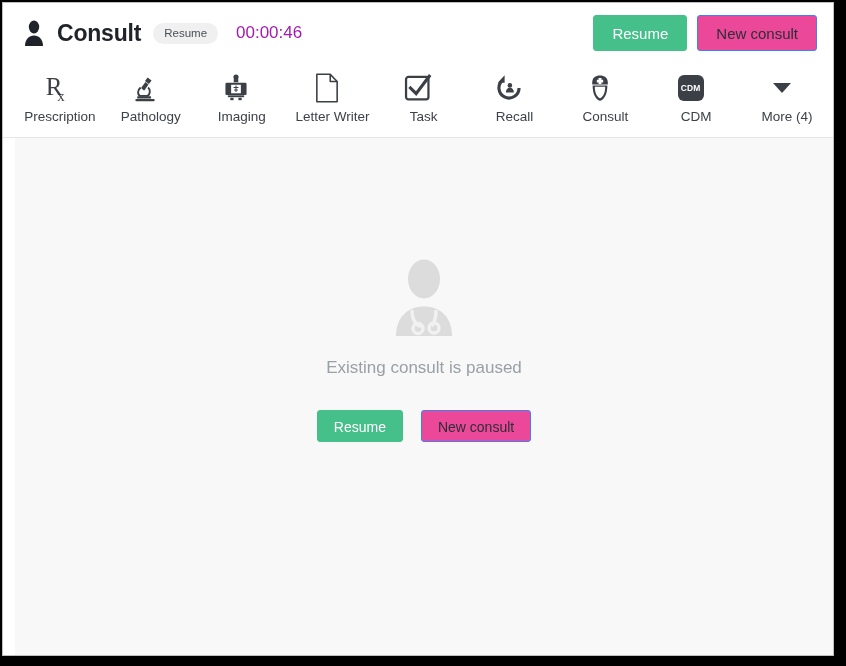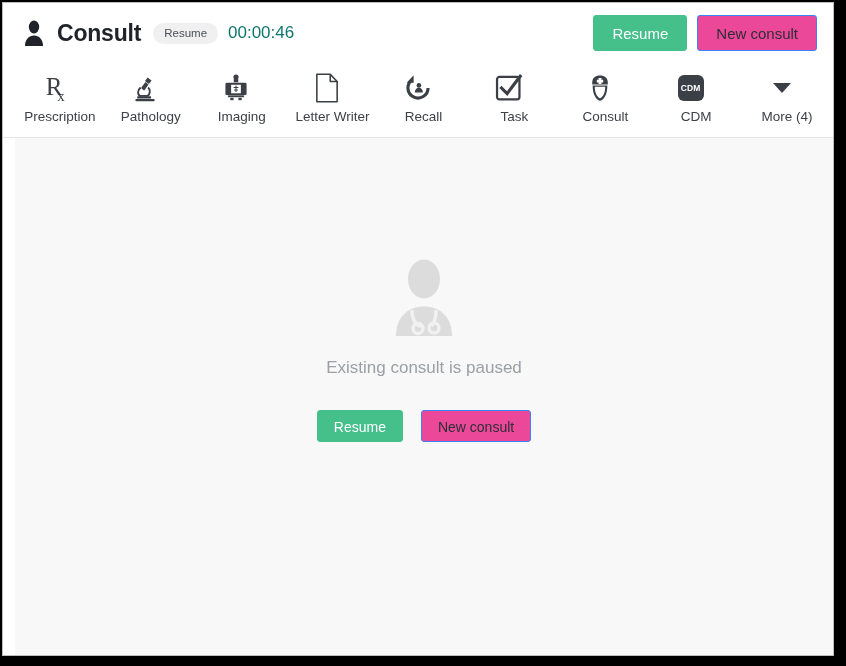--- a/index.html
+++ b/index.html
@@ -62,22 +62,22 @@
     color: #4a4f57;
     font-size: 11.5px;
     border-radius: 11px;
     padding: 4px 11px 5px;
     white-space: nowrap;
     margin-left: 2px;
   }
 
   .timer {
     font-size: 17px;
-    color: #0f766e;
-    margin-left: 0;
+    color: #a21caf;
+    margin-left: 8px;
     white-space: nowrap;
   }
 
   .header-actions {
     display: flex;
     align-items: center;
     gap: 10px;
     flex: none;
   }
 
@@ -286,38 +286,38 @@
         <svg viewBox="0 0 26 32" width="24" height="30" aria-hidden="true">
           <path d="M2 1.2 L16.5 1.2 L24 9 L24 30.8 L2 30.8 Z" fill="#ffffff" stroke="#3b3f46" stroke-width="1.7" stroke-linejoin="round"></path>
           <path d="M16.5 1.4 L16.5 9 L24 9" fill="none" stroke="#3b3f46" stroke-width="1.7" stroke-linejoin="round"></path>
         </svg>
       </span>
       <span class="tool-label">Letter Writer</span>
     </div>
 
     <div class="tool-item">
       <span class="tool-icon">
+        <svg viewBox="0 0 30 30" width="28" height="28" aria-hidden="true">
+          <rect x="2.2" y="3.2" width="24" height="24" rx="2.5" fill="none" stroke="#3b3f46" stroke-width="2.4"></rect>
+          <path d="M7 15 L13 21 L27 2.5" fill="none" stroke="#3b3f46" stroke-width="3.4" stroke-linecap="square"></path>
+        </svg>
+      </span>
+      <span class="tool-label">Task</span>
+    </div>
+
+    <div class="tool-item">
+      <span class="tool-icon">
         <svg viewBox="0 0 32 32" width="28" height="28" aria-hidden="true">
           <path d="M27.5 16 A11.5 11.5 0 1 1 9 6.8" fill="none" stroke="#3b3f46" stroke-width="3.6"></path>
           <path d="M11 1.5 L11 10 L3.2 10 Z" fill="#3b3f46"></path>
           <circle cx="17" cy="13" r="2.6" fill="#3b3f46"></circle>
           <path d="M12.4 21 C12.4 17.6 14.5 15.6 17 15.6 C19.5 15.6 21.6 17.6 21.6 21 Z" fill="#3b3f46"></path>
         </svg>
       </span>
       <span class="tool-label">Recall</span>
-    </div>
-
-    <div class="tool-item">
-      <span class="tool-icon">
-        <svg viewBox="0 0 30 30" width="28" height="28" aria-hidden="true">
-          <rect x="2.2" y="3.2" width="24" height="24" rx="2.5" fill="none" stroke="#3b3f46" stroke-width="2.4"></rect>
-          <path d="M7 15 L13 21 L27 2.5" fill="none" stroke="#3b3f46" stroke-width="3.4" stroke-linecap="square"></path>
-        </svg>
-      </span>
-      <span class="tool-label">Task</span>
     </div>
 
     <div class="tool-item">
       <span class="tool-icon">
         <svg viewBox="0 0 30 32" width="26" height="30" aria-hidden="true">
           <path d="M6 9.5 C6 4.5 9.8 1.5 15 1.5 C20.2 1.5 24 4.5 24 9.5 L24 12 L6 12 Z" fill="#3b3f46"></path>
           <path d="M13.3 4.6 L16.7 4.6 L16.7 6.6 L18.7 6.6 L18.7 9.6 L16.7 9.6 L16.7 11.4 L13.3 11.4 L13.3 9.6 L11.3 9.6 L11.3 6.6 L13.3 6.6 Z" fill="#ffffff"></path>
           <path d="M6.5 13 L23.5 13 C23.5 23 19.8 29.5 15 30.6 C10.2 29.5 6.5 23 6.5 13 Z" fill="#3b3f46"></path>
           <path d="M9 14.5 L21 14.5 C21 21.5 18.5 26.5 15 27.8 C11.5 26.5 9 21.5 9 14.5 Z" fill="#ffffff"></path>
         </svg>

